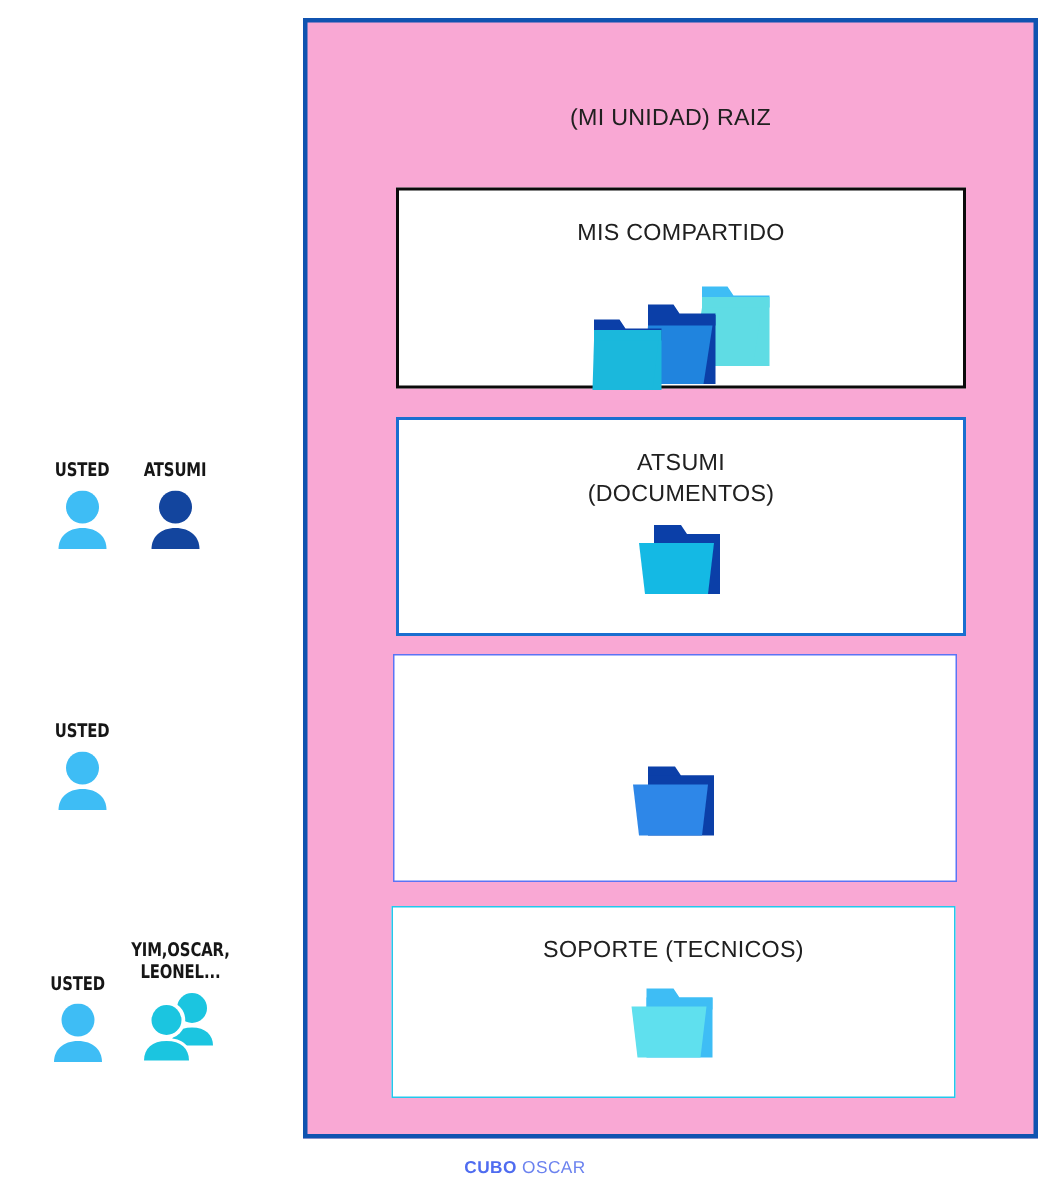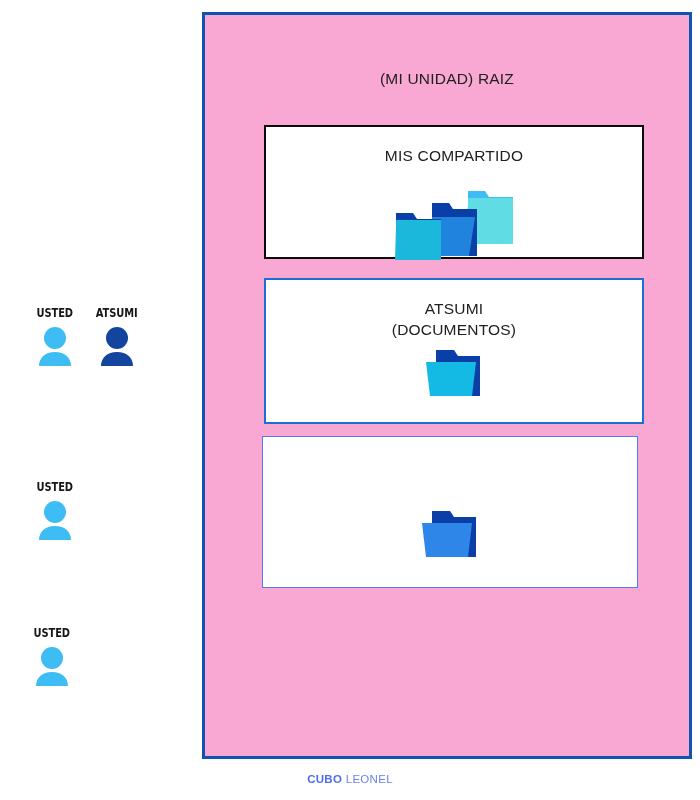--- a/index.html
+++ b/index.html
@@ -178,20 +178,32 @@
   <div class="folder-box" id="box-manual">
     <div class="folder-art" id="art-manual">
       <svg width="60" height="52" viewBox="0 0 60 52" xmlns="http://www.w3.org/2000/svg">
         <path d="M12 2 h18 l4 6 h22 v8 H12 Z" fill="#0B3FA8"></path>
         <path d="M12 8 h44 v40 h-44 Z" fill="#0B3FA8"></path>
         <path d="M2 14 h50 l-4 34 h-42 Z" fill="#2E87E8"></path>
       </svg>
     </div>
   </div>
 
+  <div class="folder-box" id="box-soporte">
+    <div class="box-title">
+      <span>SOPORTE (TECNICOS)</span>
+    </div>
+    <div class="folder-art" id="art-soporte">
+      <svg width="60" height="52" viewBox="0 0 60 52" xmlns="http://www.w3.org/2000/svg">
+        <path d="M12 2 h18 l4 6 h22 v8 H12 Z" fill="#3EBDF5"></path>
+        <path d="M12 8 h44 v40 h-44 Z" fill="#3EBDF5"></path>
+        <path d="M2 14 h50 l-4 34 h-42 Z" fill="#5FE0EE"></path>
+      </svg>
+    </div>
+  </div>
 
 </div>
 
 <div class="user-group" id="user-group-atsumi">
   <div class="user-cell">
     <div class="user-label">USTED</div>
     <svg class="user-icon" width="44" height="40" viewBox="0 0 44 40" xmlns="http://www.w3.org/2000/svg">
       <circle cx="22" cy="11" r="11" fill="#3EBDF5"></circle>
       <path d="M22 25 c-10 0 -16 6 -16 14 h32 c0 -8 -6 -14 -16 -14 Z" fill="#3EBDF5"></path>
     </svg>
@@ -216,17 +228,31 @@
 </div>
 
 <div class="user-group" id="user-group-tecnicos">
   <div class="user-cell">
     <div class="user-label">USTED</div>
     <svg class="user-icon" width="44" height="40" viewBox="0 0 44 40" xmlns="http://www.w3.org/2000/svg">
       <circle cx="22" cy="11" r="11" fill="#3EBDF5"></circle>
       <path d="M22 25 c-10 0 -16 6 -16 14 h32 c0 -8 -6 -14 -16 -14 Z" fill="#3EBDF5"></path>
     </svg>
   </div>
+  <div class="user-cell">
+    <div class="user-label">YIM,OSCAR,
+LEONEL...</div>
+    <svg class="user-icon" width="56" height="48" viewBox="0 0 56 48" xmlns="http://www.w3.org/2000/svg">
+
+      <circle cx="36" cy="11" r="10" fill="#1BC5E0"></circle>
+      <path d="M36 24 c-9 0 -14 5 -14 12 h28 c0 -7 -5 -12 -14 -12 Z" fill="#1BC5E0"></path>
+
+      <circle cx="19" cy="19" r="12.5" fill="#ffffff"></circle>
+      <circle cx="19" cy="19" r="10" fill="#1BC5E0"></circle>
+      <path d="M19 31 c-11 0 -17 6 -17 15 h34 c0 -9 -6 -15 -17 -15 Z" fill="#ffffff"></path>
+      <path d="M19 33 c-9.5 0 -15 5 -15 13 h30 c0 -8 -5.5 -13 -15 -13 Z" fill="#1BC5E0"></path>
+    </svg>
+  </div>
 </div>
 
 <div id="brand">
-  <span class="brand-cubo">CUBO</span><span>&nbsp;</span><span class="brand-drive">LEONEL</span>
+  <span class="brand-cubo">CUBO</span><span>&nbsp;</span><span class="brand-drive">OSCAR</span>
 </div>
 
 </body></html>

